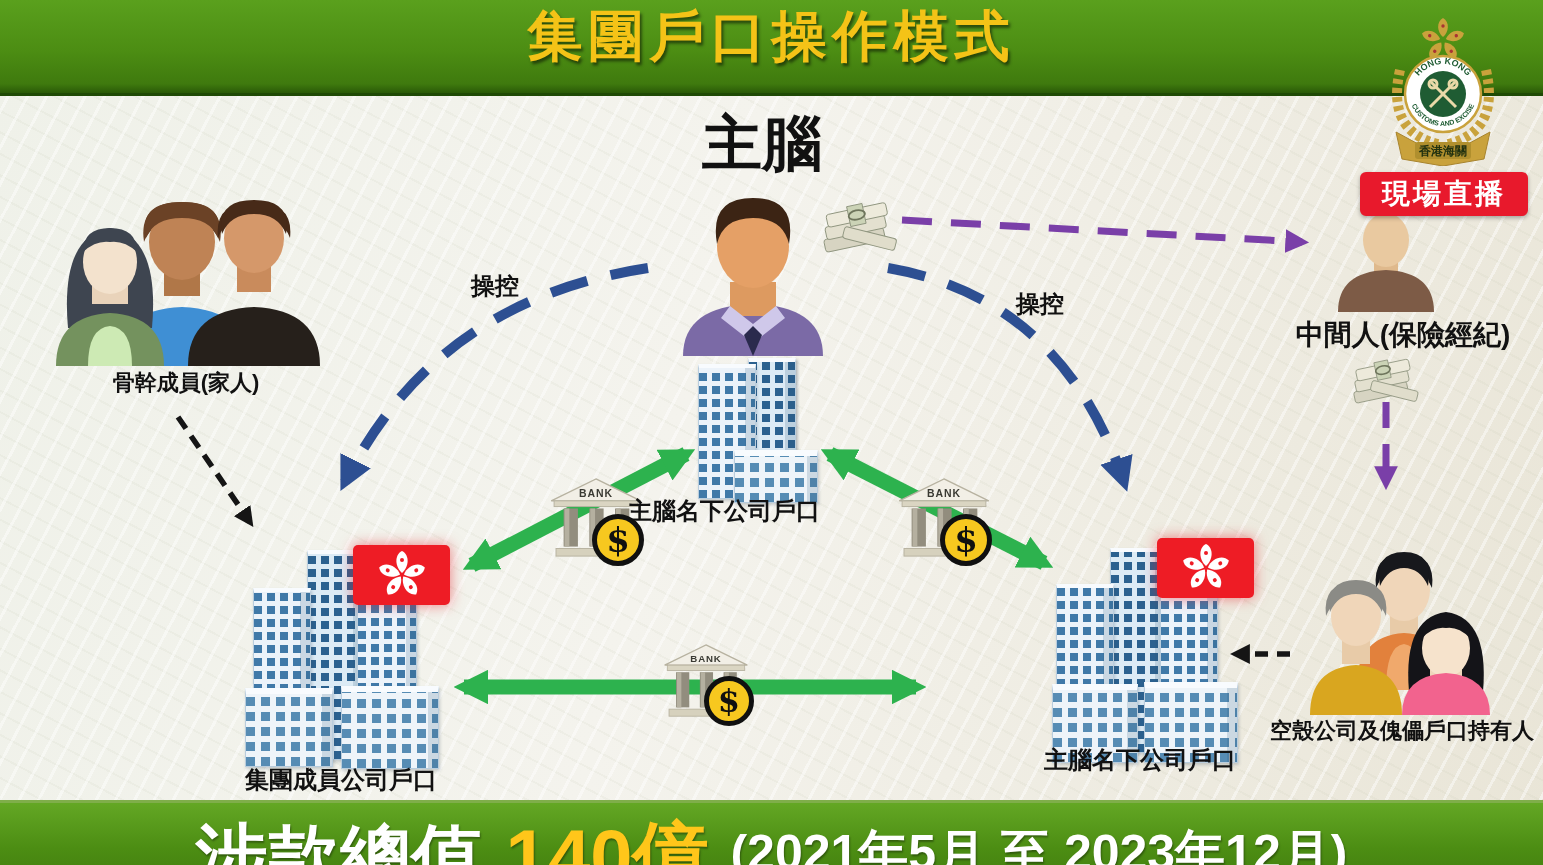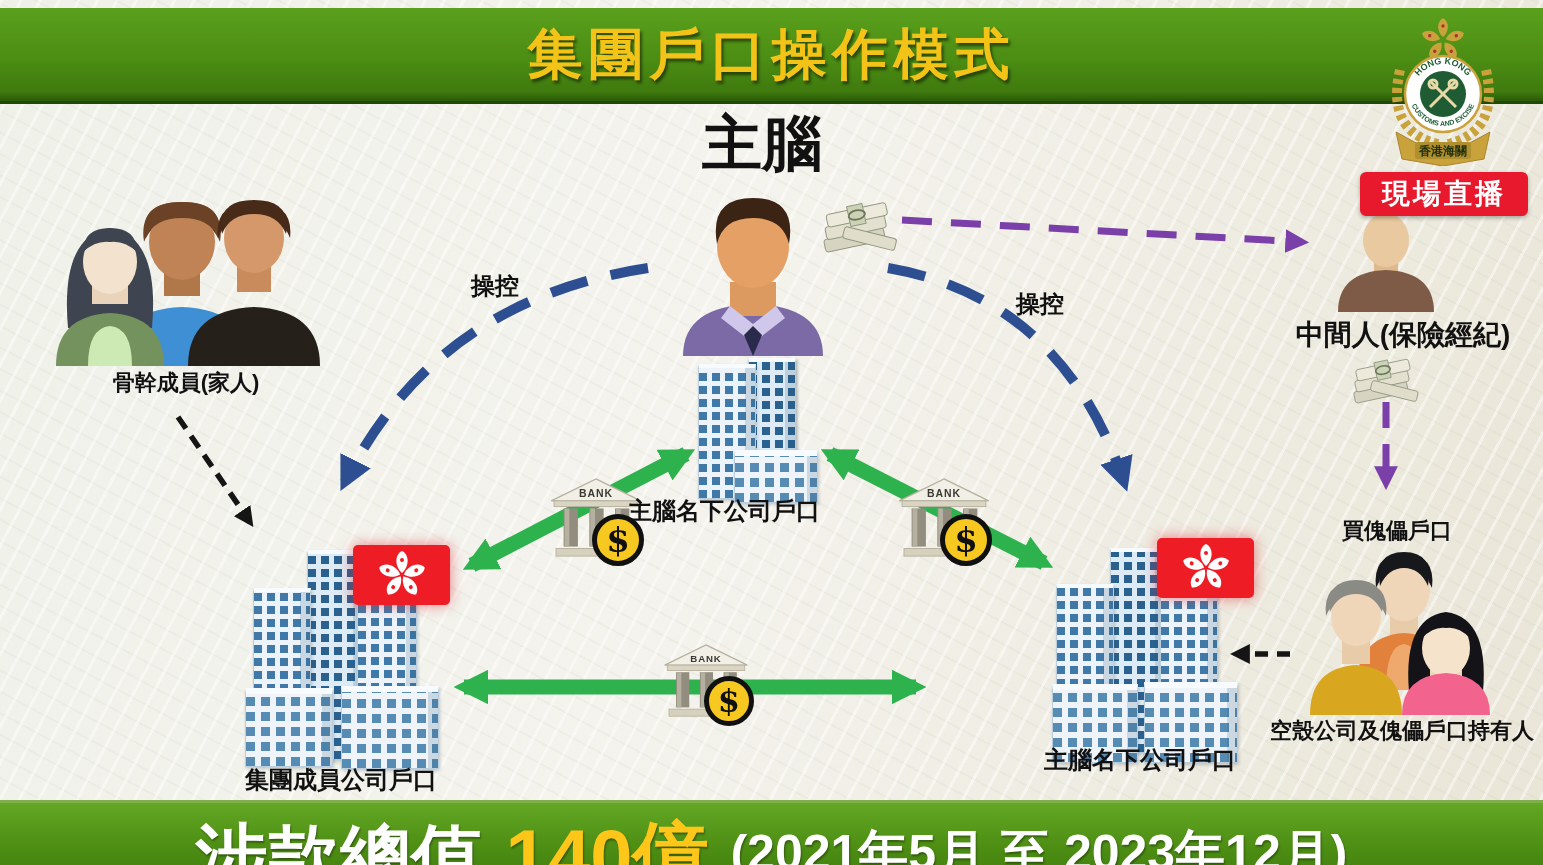--- a/index.html
+++ b/index.html
@@ -5,23 +5,23 @@
   html,body{margin:0;padding:0;background:#555;}
   #stage{position:relative;width:1543px;height:865px;overflow:hidden;
     font-family:"Liberation Sans","DejaVu Sans",sans-serif;
     background:
       repeating-linear-gradient(118deg, rgba(255,255,255,.45) 0 3px, rgba(255,255,255,0) 3px 17px),
       repeating-linear-gradient(28deg, rgba(185,190,165,.10) 0 2px, transparent 2px 19px),
       linear-gradient(105deg,#eff1e9 0%,#f4f3ed 45%,#e9e5d7 100%);}
   .abs{position:absolute;}
 
   
-  .banner-top{left:0;top:8px;width:1543px;height:93px;z-index:4;
+  .banner-top{left:0;top:0;width:1543px;height:93px;z-index:4;
     background:linear-gradient(180deg,#5aa01d 0%,#4c8d13 55%,#3f7a0e 90%,#2a5a07 100%);
-    border-bottom:3px solid #1f4a05;display:flex;align-items:center;justify-content:center;}
+    border-bottom:3px solid #1f4a05;display:flex;justify-content:center;}
   .banner-title{font-size:55px;font-weight:bold;color:#f4c317;letter-spacing:6px;
     text-shadow:2px 3px 3px rgba(0,0,0,.5);}
   .banner-bottom{left:0;top:800px;width:1543px;height:65px;z-index:4;
     background:linear-gradient(180deg,#63a724 0%,#4c8d13 55%,#417d0e 100%);
     border-top:3px solid #7fae4a;display:flex;justify-content:center;align-items:flex-start;
     column-gap:22px;padding-top:18px;}
   .f-prefix{font-size:72px;font-weight:bold;color:#ffffff;line-height:1;text-shadow:1px 2px 2px rgba(0,0,0,.35);}
   .f-amount{font-size:76px;font-weight:bold;color:#ffc61a;line-height:.95;text-shadow:1px 2px 2px rgba(0,0,0,.35);}
   .f-period{font-size:50px;font-weight:bold;color:#ffffff;line-height:1.3;text-shadow:1px 2px 2px rgba(0,0,0,.35);}
 
@@ -341,21 +341,20 @@
   <div class="abs coin" style="left:704px;top:676px;width:50px;height:50px;font-size:32px;">$</div>
 
   <div class="abs icon" style="left:1328px;top:210px;">
     <svg width="116" height="102" viewBox="0 0 116 102">
       <rect x="46" y="44" width="24" height="18" fill="#dfb98c"></rect>
       <ellipse cx="58" cy="30" rx="23" ry="27" fill="#e9c9a0"></ellipse>
       <path d="M10 102 Q10 62 58 60 Q106 62 106 102 Z" fill="#7d5b46"></path>
     </svg>
   </div>
   <div class="lbl" style="left:1278px;top:316px;width:250px;font-size:28px;">中間人(保險經紀)</div>
-  <div class="lbl" style="left:1297px;top:516px;width:200px;font-size:22px;">買傀儡戶口</div>
 
   <div class="abs icon" style="left:1298px;top:550px;">
     <svg width="200" height="165" viewBox="0 0 200 165">
       <g>
         <path d="M78 38 Q74 4 106 4 Q138 4 134 38 Q126 20 106 20 Q86 20 78 38 Z" fill="#17181c"></path>
         <rect x="92" y="58" width="28" height="30" fill="#e8cba8"></rect>
         <ellipse cx="106" cy="40" rx="26" ry="31" fill="#f0d6b9"></ellipse>
         <path d="M82 36 Q76 2 106 2 Q136 2 130 36 Q122 18 106 18 Q90 18 82 36 Z" fill="#17181c"></path>
         <path d="M58 140 Q58 86 106 83 Q154 86 154 140 Z" fill="#e2813c"></path>
         <path d="M88 140 Q88 96 106 94 Q124 96 124 140 Z" fill="#f0a96c"></path>

